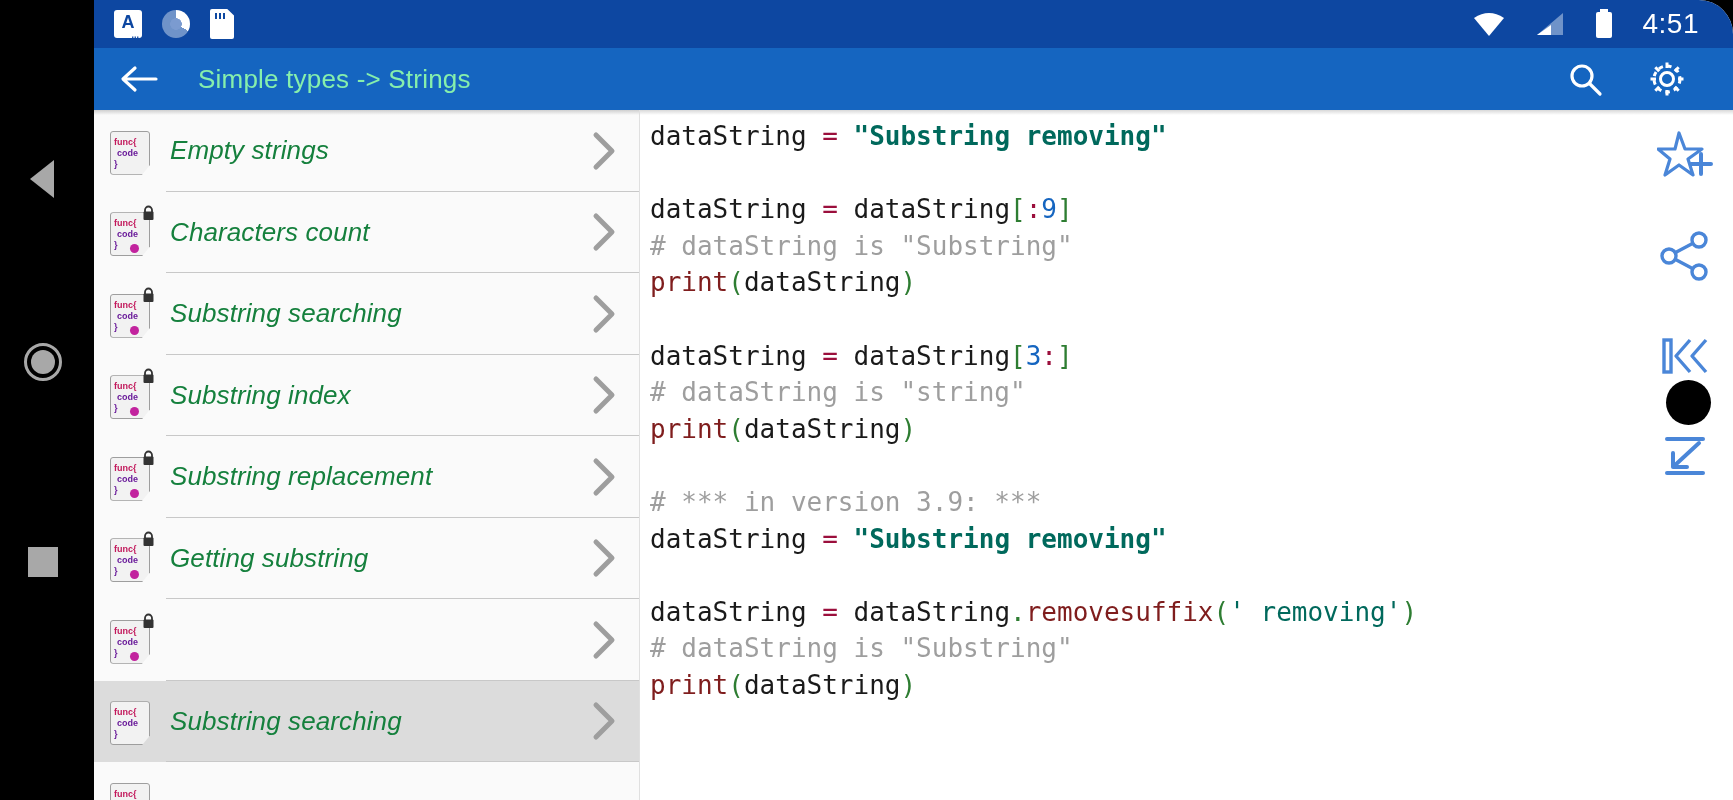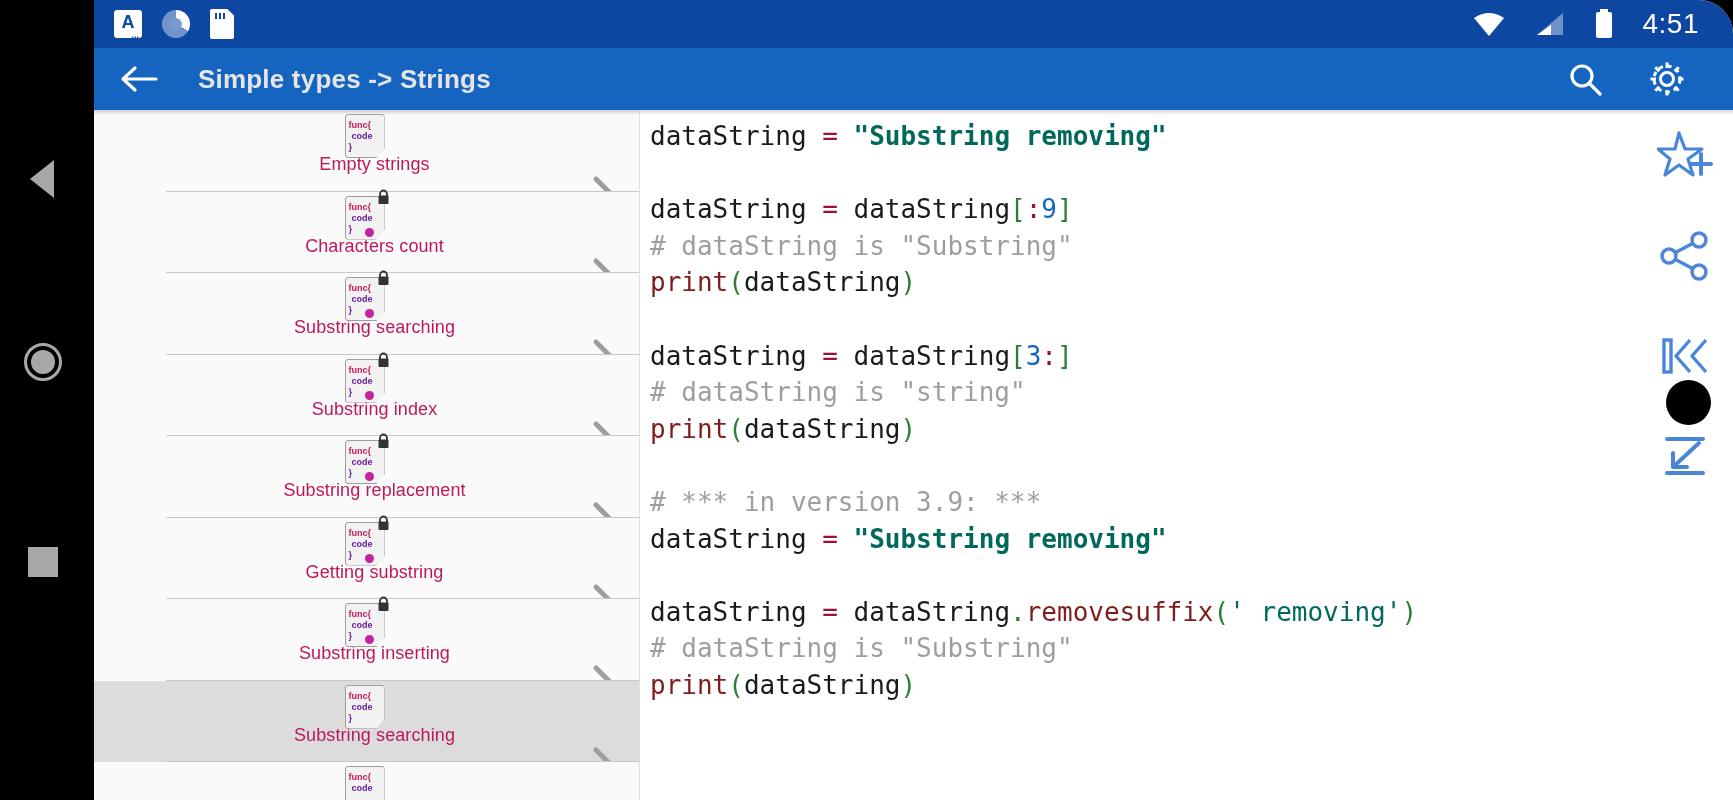--- a/index.html
+++ b/index.html
@@ -88,21 +88,21 @@
   .status-time { color:#fff; font-size:28px; letter-spacing:0.5px; }
   .svg-white { display:block; }
 
   
   .appbar {
     position:absolute; left:0; top:48px; width:100%; height:62px;
     background:#1565c0; display:flex; align-items:center;
   }
   .appbar-back { padding:0 22px 0 26px; cursor:pointer; display:flex; }
   .appbar-title {
-    color:#e5e5e5; font-size:26px; font-weight:bold; letter-spacing:0.2px;
+    color:#86efac; font-size:26px; font-weight:normal; letter-spacing:0.2px;
     margin-left:18px;
   }
   .appbar-actions { margin-left:auto; display:flex; align-items:center; gap:44px; padding-right:46px; }
 
   
   .content {
     position:absolute; left:0; top:110px; width:100%; height:690px;
     background:#fff; display:flex;
   }
 
@@ -118,21 +118,20 @@
     content:""; position:absolute; left:0; right:0; top:0; height:5px;
     background:linear-gradient(#cfcfcf, rgba(255,255,255,0));
     z-index:3;
   }
   .list-item {
     position:relative;
     height:81.5px;
     display:flex; align-items:center;
     padding-left:16px;
     background:#fafafa;
-    flex-direction:column;
   }
   .list-item.selected { background:#dcdcdc; }
   .list-item .row-line {
     position:absolute; left:72px; right:0; bottom:0; height:1px; background:#c8c8c8;
   }
   .item-icon {
     width:44px; height:48px; position:relative; flex:0 0 44px; margin-right:16px;
   }
   .doc {
     position:absolute; left:0; top:4px; width:40px; height:44px;
@@ -147,22 +146,23 @@
   .doc-t2 { top:16px; left:6px; color:#6a1b9a;text-align:center; }
   .doc-t3 { top:27px; color:#6a1b9a; }
   .doc-dot {
     position:absolute; left:19px; top:31px; width:9px; height:9px;
     border-radius:50%; background:#c2239e;
   }
   .lock {
     position:absolute; right:-2px; top:-3px; width:15px; height:16px;
   }
   .item-label {
-    font-size:18px; color:#be185d; letter-spacing:0.1px;
+    font-size:26px; color:#15803d; letter-spacing:0.1px;
     white-space:nowrap;
+    font-style:italic;
   }
   .chev { margin-left:auto; margin-right:22px; display:flex; }
 
   
   .codepane {
     flex:1; position:relative; background:#fff; overflow:hidden;
   }
   .codepane::before{
     content:""; position:absolute; left:0; right:0; top:0; height:5px;
     background:linear-gradient(#d8d8d8, rgba(255,255,255,0));
@@ -401,21 +401,20 @@
               <span class="doc-t1">func{</span>
               <span class="doc-t2">code</span>
               <span class="doc-t3">}</span>
               <span class="doc-dot"></span>
             </div>
             <svg class="lock" viewBox="0 0 15 16">
               <path d="M4 7 V5 a3.5 3.5 0 0 1 7 0 V7" stroke="#333" stroke-width="1.8" fill="none"></path>
               <rect x="2.5" y="6.5" width="10" height="8.5" rx="1" fill="#333"></rect>
             </svg>
           </div>
-          <span class="item-label">Substring inserting</span>
           <span class="chev">
             <svg width="26" height="40" viewBox="0 0 26 40">
                 <path d="M5 4 L21 20 L5 36" stroke="#9e9e9e" stroke-width="5" fill="none" stroke-linecap="round" stroke-linejoin="round"></path>
               </svg>
           </span>
           <div class="row-line"></div>
         </div>
 
         <div class="list-item selected">
           <div class="item-icon">

